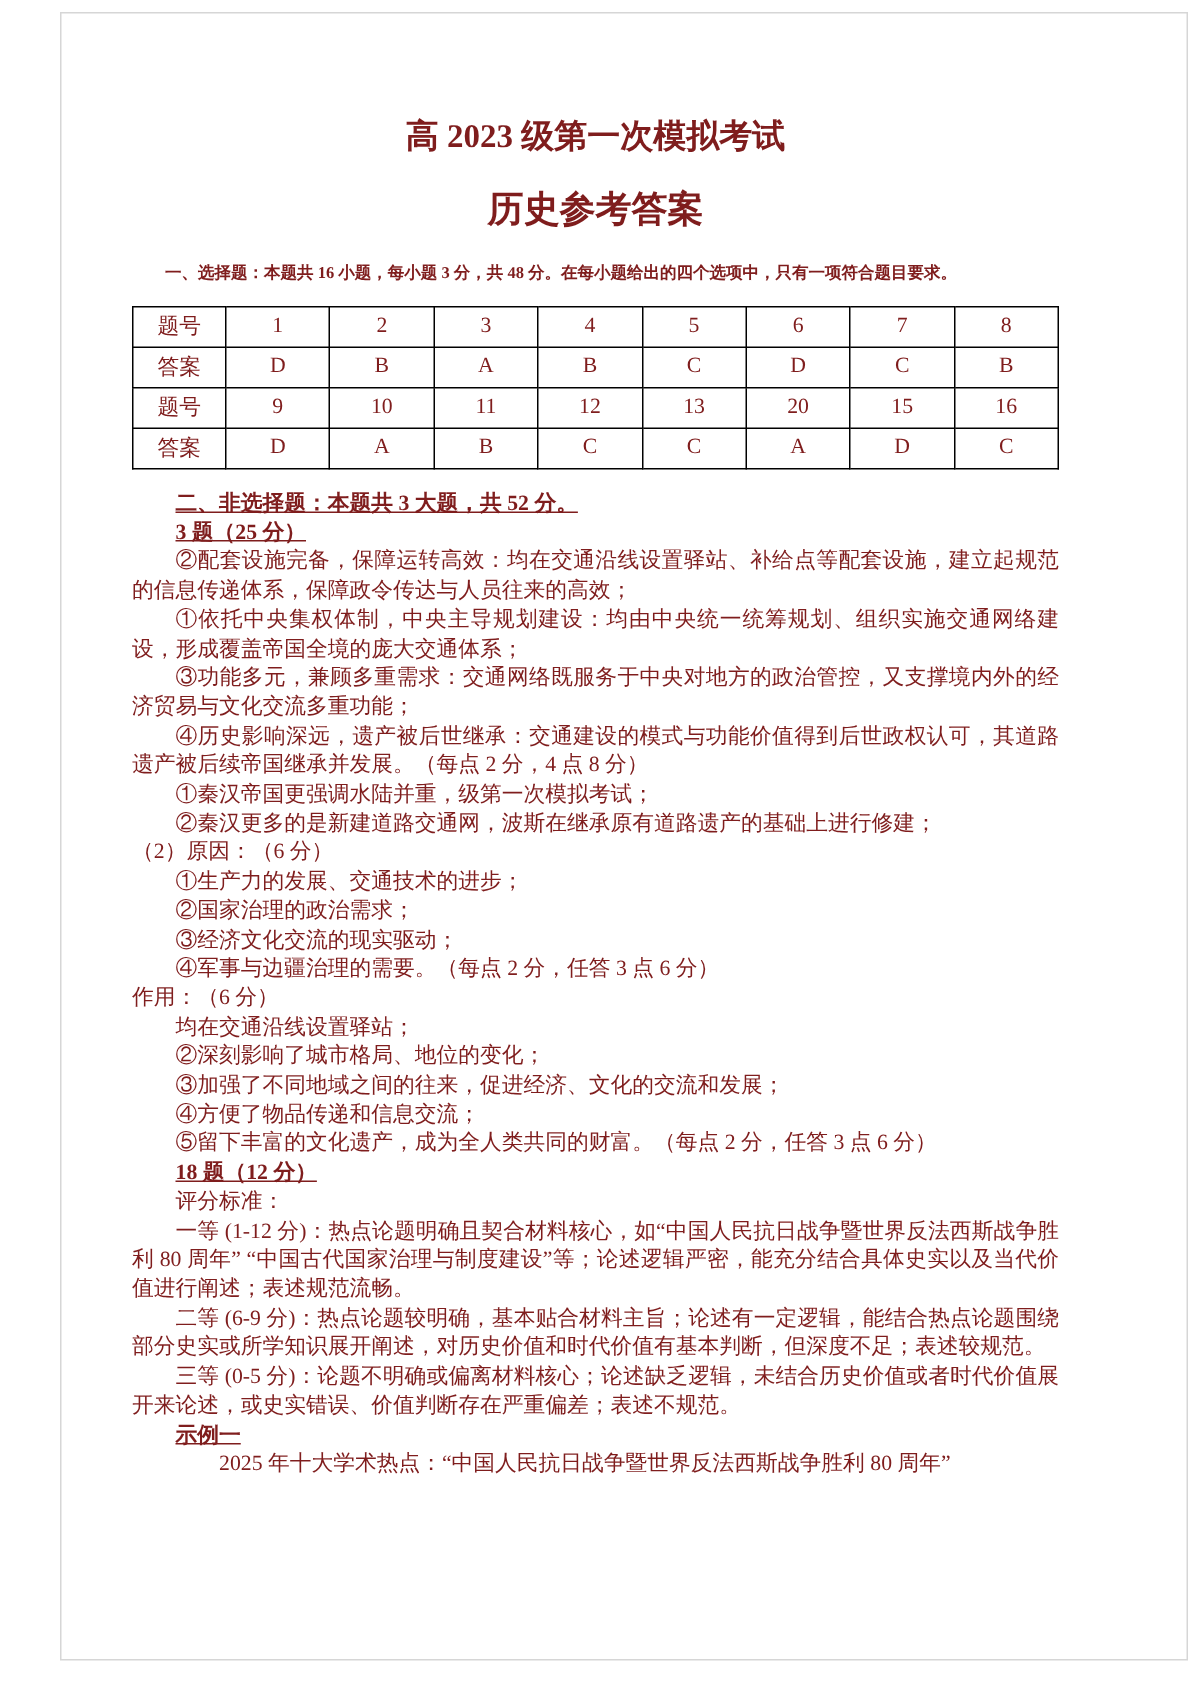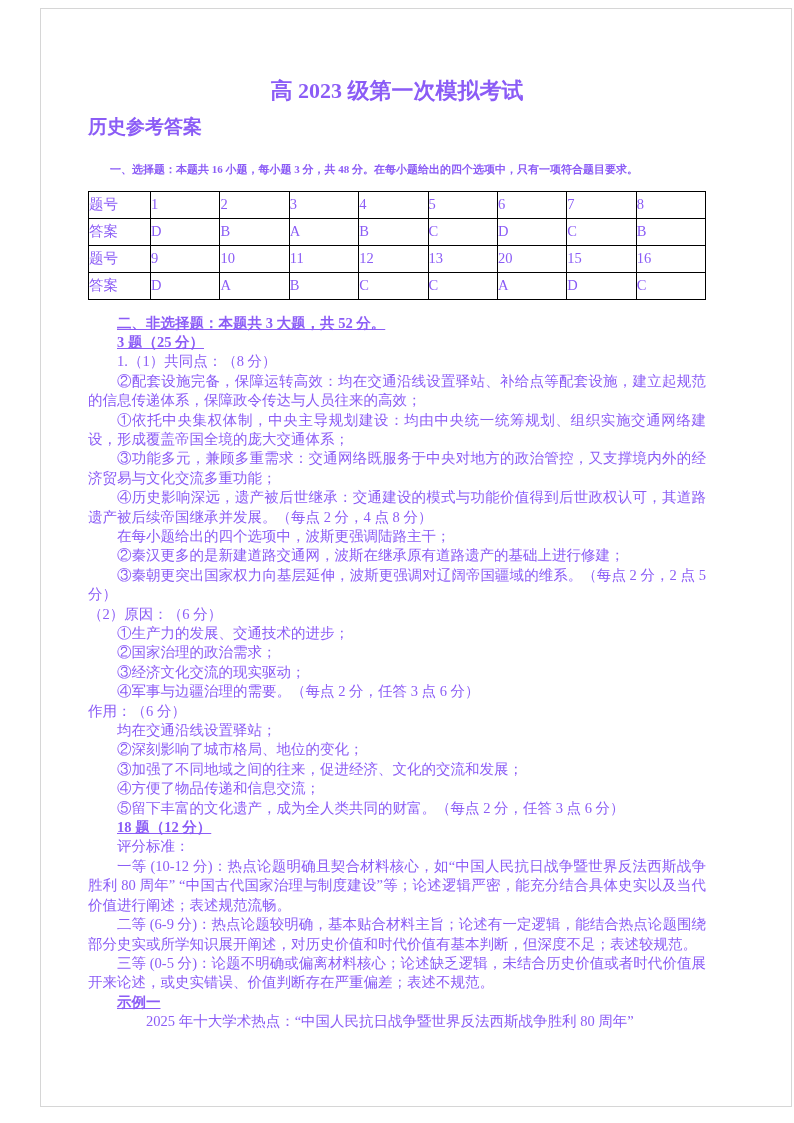--- a/index.html
+++ b/index.html
@@ -3,21 +3,21 @@
 <meta charset="utf-8">
 <style>
   html, body { margin: 0; padding: 0; background: #ffffff; }
   .page {
     position: relative;
     width: 794px;
     height: 1123px;
     background: #ffffff;
     overflow: hidden;
     font-family: "Liberation Serif", "DejaVu Serif", serif;
-    color: #8b5cf6;
+    color: #7f1d1d;
   }
   .page-frame {
     position: absolute;
     left: 40px;
     top: 8px;
     right: 2px;
     bottom: 16px;
     border: 1px solid #d6d6d6;
     pointer-events: none;
   }
@@ -28,43 +28,44 @@
     width: 618px;
   }
   .title {
     padding-top: 76px;
     font-size: 22px;
     line-height: 30px;
     font-weight: bold;
     text-align: center;
   }
   .subtitle {
-    font-size: 19px;
+    font-size: 24px;
     line-height: 34px;
     font-weight: bold;
-    margin-top: 4px;
+    text-align: center;
+    margin-top: 17px;
   }
   .intro {
     margin-top: 15px;
     font-size: 11px;
     line-height: 20.5px;
     font-weight: bold;
     text-indent: 2em;
     text-align: justify;
   }
   table.answers {
     margin-top: 9px;
     width: 100%;
     border-collapse: collapse;
     table-layout: fixed;
   }
   table.answers td {
     border: 1px solid #000000;
     height: 26px;
-    text-align: left;
+    text-align: center;
     vertical-align: middle;
     font-size: 14.5px;
     padding: 0;
   }
   .body-block { margin-top: 14px; }
   .body-block p {
     margin: 0;
     font-size: 14.5px;
     line-height: 19.4px;
     text-align: justify;
@@ -143,42 +144,40 @@
           <td>A</td>
           <td>D</td>
           <td>C</td>
         </tr>
       </tbody>
     </table>
 
     <div class="body-block">
       <p class="b i2">二、非选择题：本题共 3 大题，共 52 分。</p>
       <p class="b i2">3 题（25 分）</p>
-      <p class="i2">1.（1）共同点：（8 分）</p>
       <p class="i2">②配套设施完备，保障运转高效：均在交通沿线设置驿站、补给点等配套设施，建立起规范的信息传递体系，保障政令传达与人员往来的高效；</p>
       <p class="i2">①依托中央集权体制，中央主导规划建设：均由中央统一统筹规划、组织实施交通网络建设，形成覆盖帝国全境的庞大交通体系；</p>
       <p class="i2">③功能多元，兼顾多重需求：交通网络既服务于中央对地方的政治管控，又支撑境内外的经济贸易与文化交流多重功能；</p>
       <p class="i2">④历史影响深远，遗产被后世继承：交通建设的模式与功能价值得到后世政权认可，其道路遗产被后续帝国继承并发展。（每点 2 分，4 点 8 分）</p>
-      <p class="i2">在每小题给出的四个选项中，波斯更强调陆路主干；</p>
+      <p class="i2">①秦汉帝国更强调水陆并重，级第一次模拟考试；</p>
       <p class="i2">②秦汉更多的是新建道路交通网，波斯在继承原有道路遗产的基础上进行修建；</p>
-      <p class="i2">③秦朝更突出国家权力向基层延伸，波斯更强调对辽阔帝国疆域的维系。（每点 2 分，2 点 5 分）</p>
       <p>（2）原因：（6 分）</p>
       <p class="i2">①生产力的发展、交通技术的进步；</p>
       <p class="i2">②国家治理的政治需求；</p>
       <p class="i2">③经济文化交流的现实驱动；</p>
       <p class="i2">④军事与边疆治理的需要。（每点 2 分，任答 3 点 6 分）</p>
       <p>作用：（6 分）</p>
       <p class="i2">均在交通沿线设置驿站；</p>
       <p class="i2">②深刻影响了城市格局、地位的变化；</p>
       <p class="i2">③加强了不同地域之间的往来，促进经济、文化的交流和发展；</p>
       <p class="i2">④方便了物品传递和信息交流；</p>
       <p class="i2">⑤留下丰富的文化遗产，成为全人类共同的财富。（每点 2 分，任答 3 点 6 分）</p>
       <p class="b i2">18 题（12 分）</p>
       <p class="i2">评分标准：</p>
-      <p class="i2">一等 (10-12 分)：热点论题明确且契合材料核心，如“中国人民抗日战争暨世界反法西斯战争胜利 80 周年” “中国古代国家治理与制度建设”等；论述逻辑严密，能充分结合具体史实以及当代价值进行阐述；表述规范流畅。</p>
+      <p class="i2">一等 (1-12 分)：热点论题明确且契合材料核心，如“中国人民抗日战争暨世界反法西斯战争胜利 80 周年” “中国古代国家治理与制度建设”等；论述逻辑严密，能充分结合具体史实以及当代价值进行阐述；表述规范流畅。</p>
       <p class="i2">二等 (6-9 分)：热点论题较明确，基本贴合材料主旨；论述有一定逻辑，能结合热点论题围绕部分史实或所学知识展开阐述，对历史价值和时代价值有基本判断，但深度不足；表述较规范。</p>
       <p class="i2">三等 (0-5 分)：论题不明确或偏离材料核心；论述缺乏逻辑，未结合历史价值或者时代价值展开来论述，或史实错误、价值判断存在严重偏差；表述不规范。</p>
       <p class="b i2">示例一</p>
       <p class="i4 gap">2025 年十大学术热点：“中国人民抗日战争暨世界反法西斯战争胜利 80 周年”</p>
     </div>
 
   </div>
 </div>
 
 </body></html>

